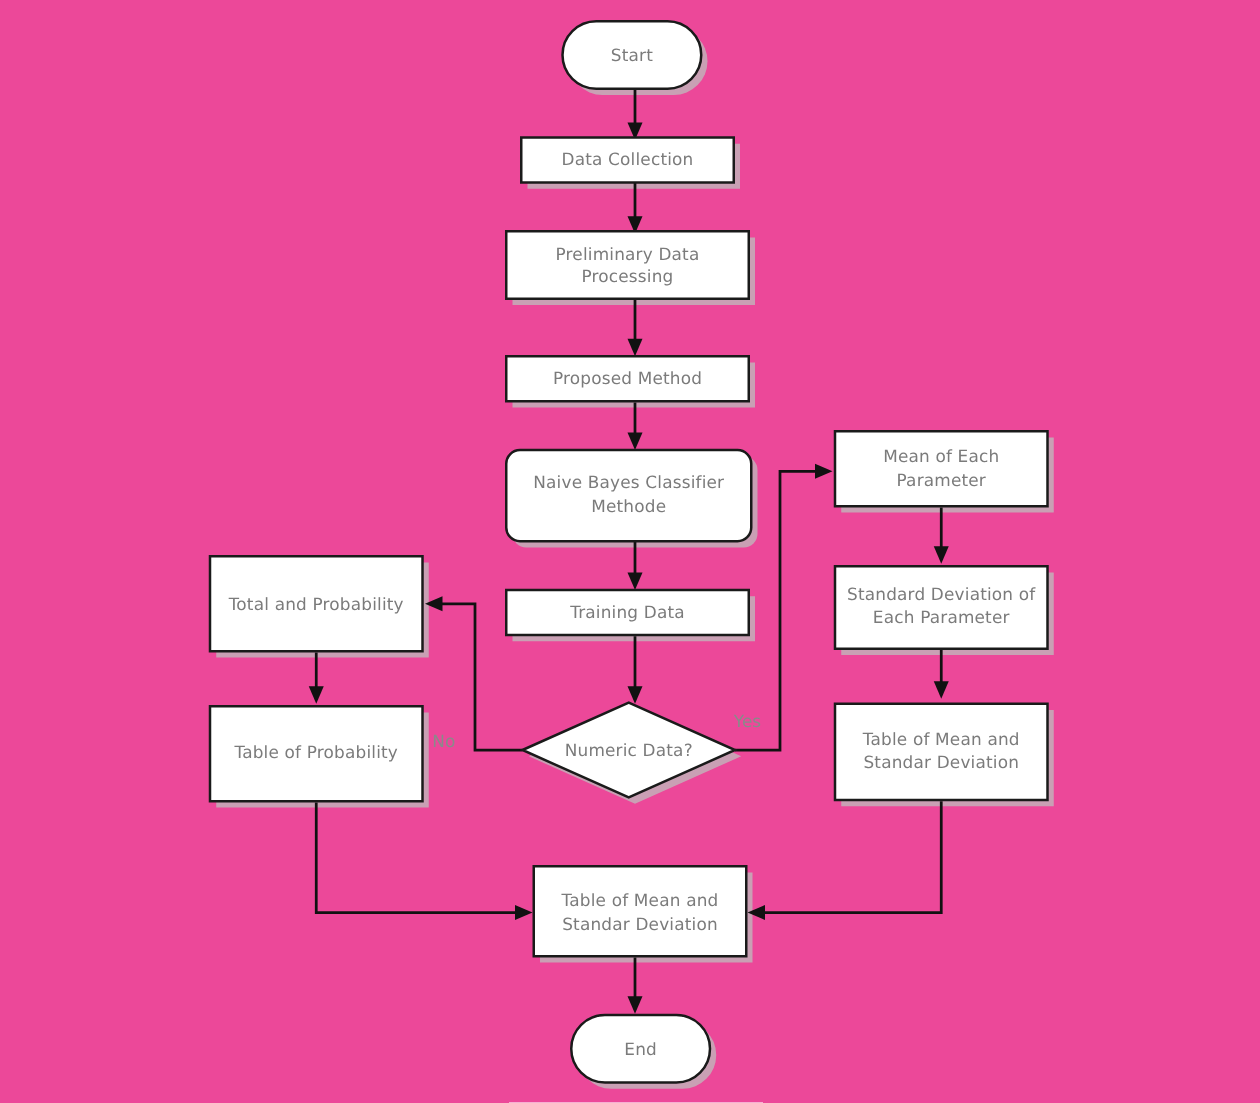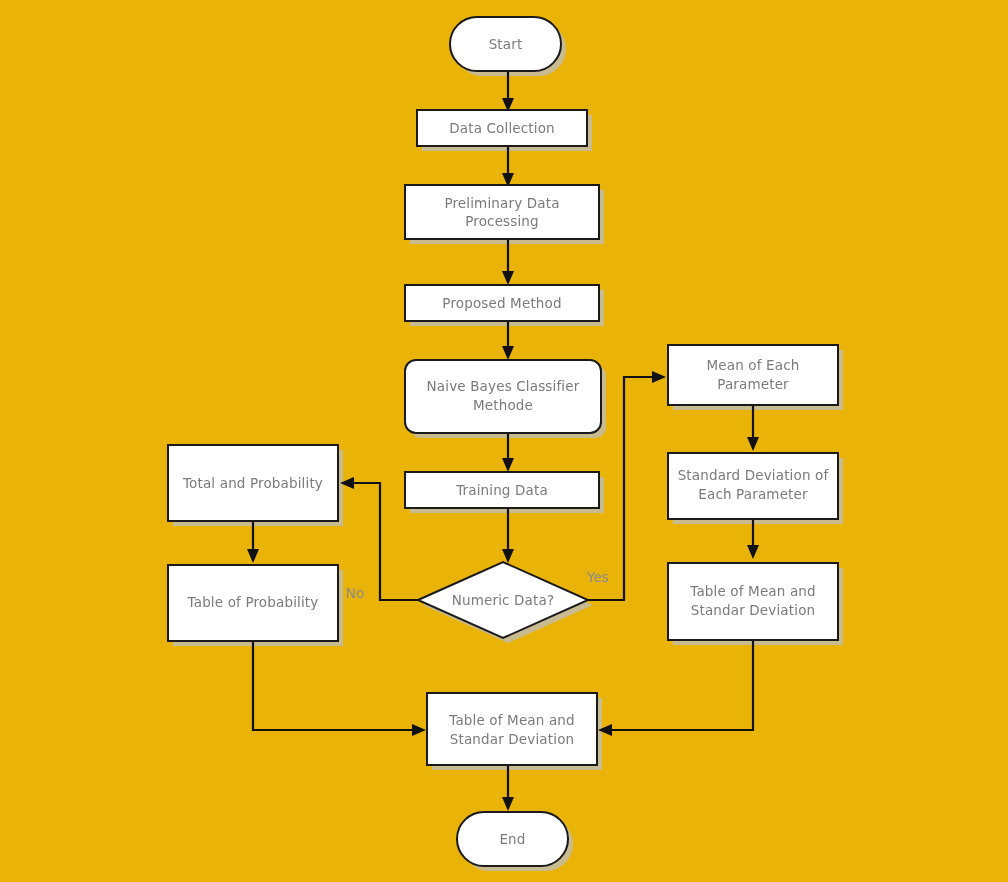--- a/index.html
+++ b/index.html
@@ -10,21 +10,21 @@
   body {
     width: 1008px;
     height: 882px;
     font-family: "DejaVu Sans", "Liberation Sans", sans-serif;
     overflow: hidden;
   }
   #flowchart-root {
     position: relative;
     width: 1008px;
     height: 882px;
-    background: #eab308;
+    background: #ec4899;
   }
   svg.diagram {
     display: block;
     width: 1008px;
     height: 882px;
   }
   .node-shape {
     fill: #ffffff;
     stroke: #1a1a1a;
     stroke-width: 2;

